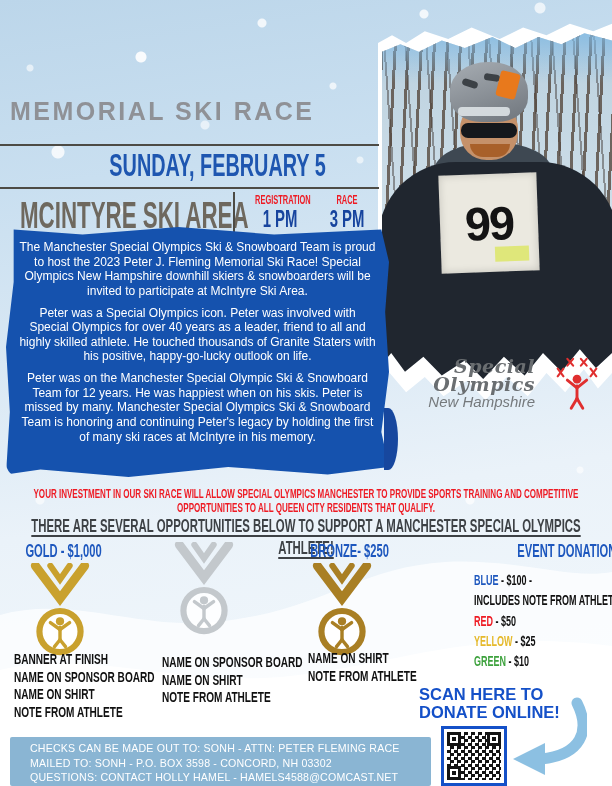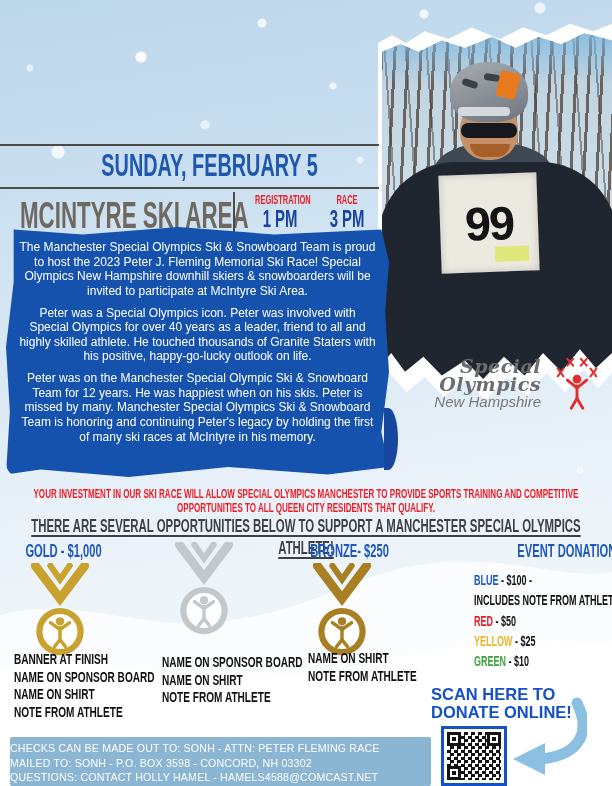--- a/index.html
+++ b/index.html
@@ -23,21 +23,21 @@
     radial-gradient(circle at 470px 500px, rgba(255,255,255,.7) 0 4px, transparent 5px),
     radial-gradient(circle at 580px 470px, rgba(255,255,255,.6) 0 3px, transparent 4px),
     radial-gradient(circle at 40px 500px, rgba(255,255,255,.6) 0 4px, transparent 5px);}
   .drifts{position:absolute;left:0;top:520px;width:612px;height:266px;}
 
   
   .title{left:10px;top:4px;color:#1e56b0;font-size:37px;font-weight:800;line-height:1.2;letter-spacing:-0.5px;}
   .subtitle{left:10px;top:97px;color:#8f9196;font-size:25px;font-weight:bold;letter-spacing:2.5px;}
   .rule{left:0;width:379px;height:2px;background:#4d4b45;}
   .rule1{top:144px;} .rule2{top:187px;}
-  .date-row{left:0;top:147px;width:380px;text-align:center;color:#1e56b0;font-size:32px;font-weight:bold;padding-left:20px;}
+  .date-row{left:8px;top:147px;width:380px;text-align:center;color:#1e56b0;font-size:32px;font-weight:bold;padding-left:20px;}
   .venue{left:20px;top:195px;color:#6e685e;font-size:36px;font-weight:bold;}
   .divider{left:233px;top:192px;width:2px;height:44px;background:#4d4b45;}
   .timebox{top:194px;text-align:center;}
   .timebox .lbl{color:#ee1b24;font-size:12px;font-weight:bold;line-height:1;}
   .timebox .tm{color:#17449e;font-size:24px;font-weight:bold;line-height:1.05;}
   .reg{left:238px;width:84px;} .race{left:318px;width:58px;}
 
   
   .cond62{display:inline-block;transform:scaleX(.62);white-space:nowrap;}
   .col{transform-origin:left center;}
@@ -72,21 +72,21 @@
   .face{position:absolute;left:78px;top:80px;width:58px;height:58px;background:#c5916a;border-radius:46%;}
   .shades{position:absolute;left:79px;top:101px;width:56px;height:15px;background:#15181c;border-radius:7px;}
   .stache{position:absolute;left:88px;top:122px;width:40px;height:13px;background:#a8602a;border-radius:0 0 16px 16px;}
   .helmet{position:absolute;left:68px;top:40px;width:78px;height:60px;background:linear-gradient(160deg,#a7adb3,#6f757c);border-radius:48% 48% 40% 40%;}
   .vent{position:absolute;width:16px;height:7px;background:#3c4146;border-radius:4px;}
   .v1{left:12px;top:18px;transform:rotate(18deg);} .v2{left:34px;top:12px;transform:rotate(8deg);}
   .patch{position:absolute;right:10px;top:10px;width:20px;height:26px;background:#e8791c;transform:rotate(14deg);border-radius:3px;}
   .brim{position:absolute;left:8px;bottom:6px;width:52px;height:9px;background:#dde2e6;border-radius:4px;opacity:.9;}
 
   
-  .org{left:398px;top:355px;width:208px;display:flex;align-items:center;justify-content:flex-end;gap:7px;}
+  .org{left:398px;top:355px;width:208px;display:flex;align-items:center;justify-content:flex-end;gap:13px;}
   .org-text{text-align:right;color:#6a6e71;font-family:"DejaVu Serif","Liberation Serif",serif;}
   .org-l1,.org-l2{font-size:19px;font-weight:bold;font-style:italic;line-height:.95;letter-spacing:.5px;}
   .org-l3{font-size:15px;font-style:italic;line-height:1.2;font-family:"Liberation Sans",sans-serif;color:#75797c;}
   .goal{left:386px;top:423px;width:224px;text-align:center;font-size:12.5px;font-weight:800;color:#161616;line-height:1.3;letter-spacing:.2px;}
 
   
   .investment{left:-144px;top:487px;width:900px;transform:scaleX(.67);text-align:center;color:#ee1b24;font-size:12px;font-weight:bold;line-height:1.2;}
   .opps{left:-189px;top:515px;width:990px;transform:scaleX(.6);text-align:center;color:#3d4145;font-size:19px;font-weight:bold;
     text-decoration:underline;text-decoration-thickness:2px;text-underline-offset:3px;}
 
@@ -98,30 +98,30 @@
   .benefits{font-size:14px;font-weight:bold;color:#101010;line-height:1.26;text-align:left;transform:scaleX(.72);transform-origin:left top;white-space:nowrap;}
   .b-gold{left:14px;top:651px;} .b-silver{left:162px;top:654px;} .b-bronze{left:308px;top:650px;}
 
   
   .donation{left:426px;top:541px;width:186px;margin-left:48px;}
   .don-head{text-align:center;color:#1d57be;font-size:18px;font-weight:bold;}
   .don-list{margin-top:8px;width:300px;transform:scaleX(.6);transform-origin:left top;font-size:15px;font-weight:bold;color:#101010;line-height:1.35;white-space:nowrap;}
   .c-blue{color:#1d57be;} .c-red{color:#ee1b24;} .c-yellow{color:#e5b92b;} .c-green{color:#3ea23e;}
 
   
-  .scan{left:431px;top:685px;width:180px;color:#1450c8;font-size:16.5px;font-weight:800;line-height:1.12;}
+  .scan{left:419px;top:685px;width:180px;color:#1450c8;font-size:16.5px;font-weight:800;line-height:1.12;}
   .qr{left:441px;top:726px;width:66px;height:60px;background:#fff;border:3px solid #1450c8;box-sizing:border-box;padding:3px;}
   .qr-pattern{position:relative;width:100%;height:100%;
     background:repeating-conic-gradient(#141414 0% 25%, #fff 25% 50%);background-size:7px 7px;}
   .finder{position:absolute;width:14px;height:14px;border:3px solid #141414;background:#fff;box-sizing:border-box;}
   .finder::after{content:"";position:absolute;inset:2px;background:#141414;}
   .f-tl{left:0;top:0;} .f-tr{right:0;top:0;} .f-bl{left:0;bottom:0;}
   .arrow{left:505px;top:697px;width:82px;height:88px;}
   .footer{left:10px;top:737px;width:421px;height:49px;background:#8ab5d3;color:#fff;
-    padding:4px 0;box-sizing:border-box;border-radius:2px;overflow:hidden;}
+    padding:4px 20px;box-sizing:border-box;border-radius:2px;overflow:hidden;}
   .footer-text{width:470px;transform:scaleX(.9);transform-origin:left top;font-size:11.8px;line-height:1.24;letter-spacing:.2px;}
 </style>
 </head>
 <body>
 
 <div class="flyer">
 
   <div class="sky-dots"></div>
 
   <svg class="drifts" viewBox="0 0 612 266" aria-hidden="true">
@@ -147,20 +147,21 @@
         <div class="vent v1"></div>
         <div class="vent v2"></div>
         <div class="patch"></div>
         <div class="brim"></div>
       </div>
     </div>
   </div>
 
   <div class="abs title">
   </div>
+  <div class="abs subtitle">MEMORIAL SKI RACE</div>
 
   <div class="abs rule rule1"></div>
   <div class="abs date-row">
     <span class="cond62">SUNDAY, FEBRUARY 5</span>
   </div>
   <div class="abs rule rule2"></div>
 
   <div class="abs venue">
     <span class="cond62 col">MCINTYRE SKI AREA</span>
   </div>

